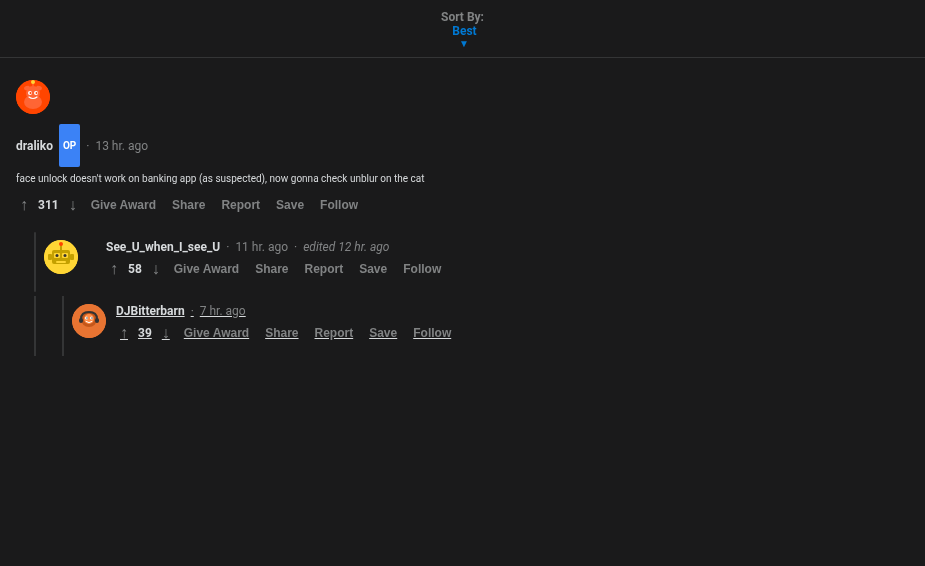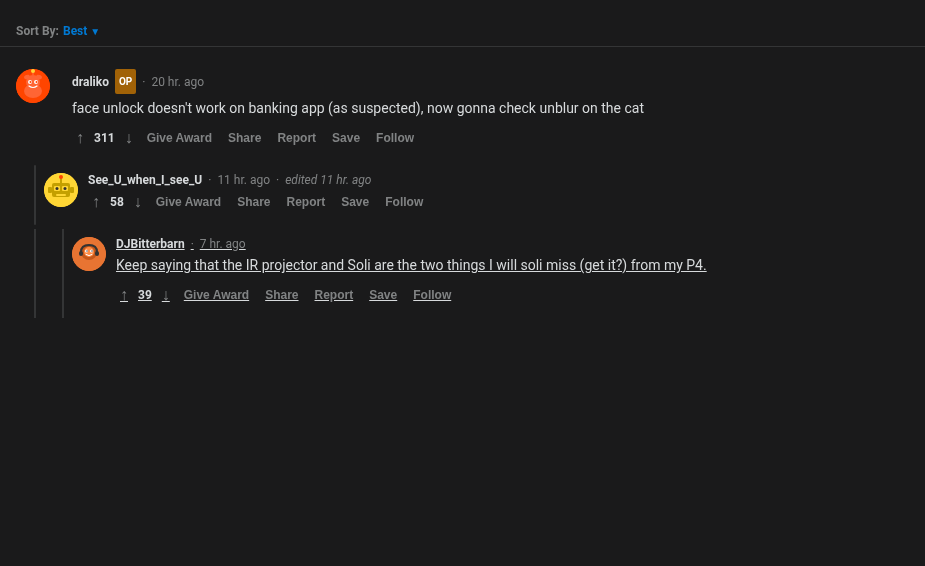--- a/index.html
+++ b/index.html
@@ -6,24 +6,25 @@
     body {
       background-color: #1a1a1b;
       color: #d7dadc;
       font-family: -apple-system, BlinkMacSystemFont, 'Segoe UI', Roboto, sans-serif;
       font-size: 14px;
       width: 925px;
       min-height: 566px;
       overflow: hidden;
     }
     .sort-bar {
-      padding: 24px 16px 8px 16px;
+      padding: 10px 16px 8px 16px;
       border-bottom: 1px solid #343536;
       display: flex;
       align-items: center;
+      flex-direction: column;
     }
     .sort-label {
       color: #818384;
       font-size: 12px;
       font-weight: 700;
     }
     .sort-value {
       color: #0079d3;
       font-size: 12px;
       font-weight: 700;
@@ -34,58 +35,59 @@
       color: #0079d3;
       font-size: 10px;
       margin-left: 3px;
     }
     .comments-container {
       padding: 8px 0;
     }
     .comment {
       padding: 8px 16px 4px 16px;
       display: flex;
-      gap: 22px;
+      gap: 10px;
+      flex-direction: column;
     }
     .comment-body {
       flex: 1;
     }
     .comment-header {
       display: flex;
       align-items: center;
       gap: 6px;
       margin-bottom: 4px;
       flex-wrap: wrap;
     }
     .username {
       color: #d7dadc;
       font-size: 12px;
       font-weight: 700;
       cursor: pointer;
     }
     .op-badge {
-      background: #a16207;
+      background: #3b82f6;
       color: white;
       font-size: 10px;
       font-weight: 700;
-      padding: 7px 4px;
+      padding: 16px 4px;
       border-radius: 2px;
     }
     .timestamp {
       color: #818384;
       font-size: 12px;
     }
     .edited {
       color: #818384;
       font-size: 12px;
       font-style: italic;
     }
     .comment-text {
       color: #d7dadc;
-      font-size: 14px;
+      font-size: 10px;
       line-height: 1.5;
       margin-bottom: 8px;
     }
     .action-bar {
       display: flex;
       align-items: center;
       gap: 4px;
       margin-bottom: 8px;
     }
     .vote-btn {
@@ -180,21 +182,21 @@
 
         <path d="M13 17 Q17 20 21 17" stroke="white" stroke-width="1.2" fill="none" stroke-linecap="round"></path>
       </svg>
     </div>
 
     <div class="comment-body">
       <div class="comment-header">
         <span class="username">draliko</span>
         <span class="op-badge">OP</span>
         <span class="timestamp">·</span>
-        <span class="timestamp">20 hr. ago</span>
+        <span class="timestamp">13 hr. ago</span>
       </div>
       <div class="comment-text">face unlock doesn't work on banking app (as suspected), now gonna check unblur on the cat</div>
       <div class="action-bar">
         <button class="vote-btn">↑</button>
         <span class="vote-count">311</span>
         <button class="vote-btn down">↓</button>
         <button class="action-btn">Give Award</button>
         <button class="action-btn">Share</button>
         <button class="action-btn">Report</button>
         <button class="action-btn">Save</button>
@@ -202,21 +204,21 @@
       </div>
     </div>
   </div>
 
   <div style="display:flex; margin-left:16px; margin-top:4px;">
 
     <div style="width:18px; flex-shrink:0;"></div>
 
     <div style="width:2px; background:#343536; flex-shrink:0; margin-right:8px; margin-top:0; border-radius:1px;"></div>
 
-    <div style="display:flex; gap:10px; flex:1; padding:8px 8px 4px 0;">
+    <div style="display:flex; gap:28px; flex:1; padding:8px 8px 4px 0;">
 
       <div class="avatar-see-art">
         <svg viewBox="0 0 34 34" width="34" height="34">
           <rect width="34" height="34" rx="17" fill="#ffd635"></rect>
 
           <rect x="8" y="10" width="18" height="14" rx="2" fill="#c4a000"></rect>
           <rect x="10" y="13" width="6" height="5" rx="1" fill="#ffd635"></rect>
           <rect x="18" y="13" width="6" height="5" rx="1" fill="#ffd635"></rect>
           <circle cx="13" cy="15.5" r="1.5" fill="#333"></circle>
           <circle cx="21" cy="15.5" r="1.5" fill="#333"></circle>
@@ -229,21 +231,21 @@
           <rect x="26" y="14" width="4" height="6" rx="1" fill="#c4a000"></rect>
         </svg>
       </div>
 
       <div class="comment-body">
         <div class="comment-header">
           <span class="username">See_U_when_I_see_U</span>
           <span class="timestamp">·</span>
           <span class="timestamp">11 hr. ago</span>
           <span class="timestamp">·</span>
-          <span class="edited">edited 11 hr. ago</span>
+          <span class="edited">edited 12 hr. ago</span>
         </div>
         <div class="action-bar">
           <button class="vote-btn">↑</button>
           <span class="vote-count">58</span>
           <button class="vote-btn down">↓</button>
           <button class="action-btn">Give Award</button>
           <button class="action-btn">Share</button>
           <button class="action-btn">Report</button>
           <button class="action-btn">Save</button>
           <button class="action-btn">Follow</button>
@@ -283,21 +285,20 @@
           <rect x="23" y="14" width="4" height="5" rx="2" fill="#333"></rect>
         </svg>
       </div>
 
       <div class="comment-body">
         <div class="comment-header">
           <span class="username">DJBitterbarn</span>
           <span class="timestamp">·</span>
           <span class="timestamp">7 hr. ago</span>
         </div>
-        <div class="comment-text">Keep saying that the IR projector and Soli are the two things I will soli miss (get it?) from my P4.</div>
         <div class="action-bar">
           <button class="vote-btn">↑</button>
           <span class="vote-count">39</span>
           <button class="vote-btn down">↓</button>
           <button class="action-btn">Give Award</button>
           <button class="action-btn">Share</button>
           <button class="action-btn">Report</button>
           <button class="action-btn">Save</button>
           <button class="action-btn">Follow</button>
         </div>

